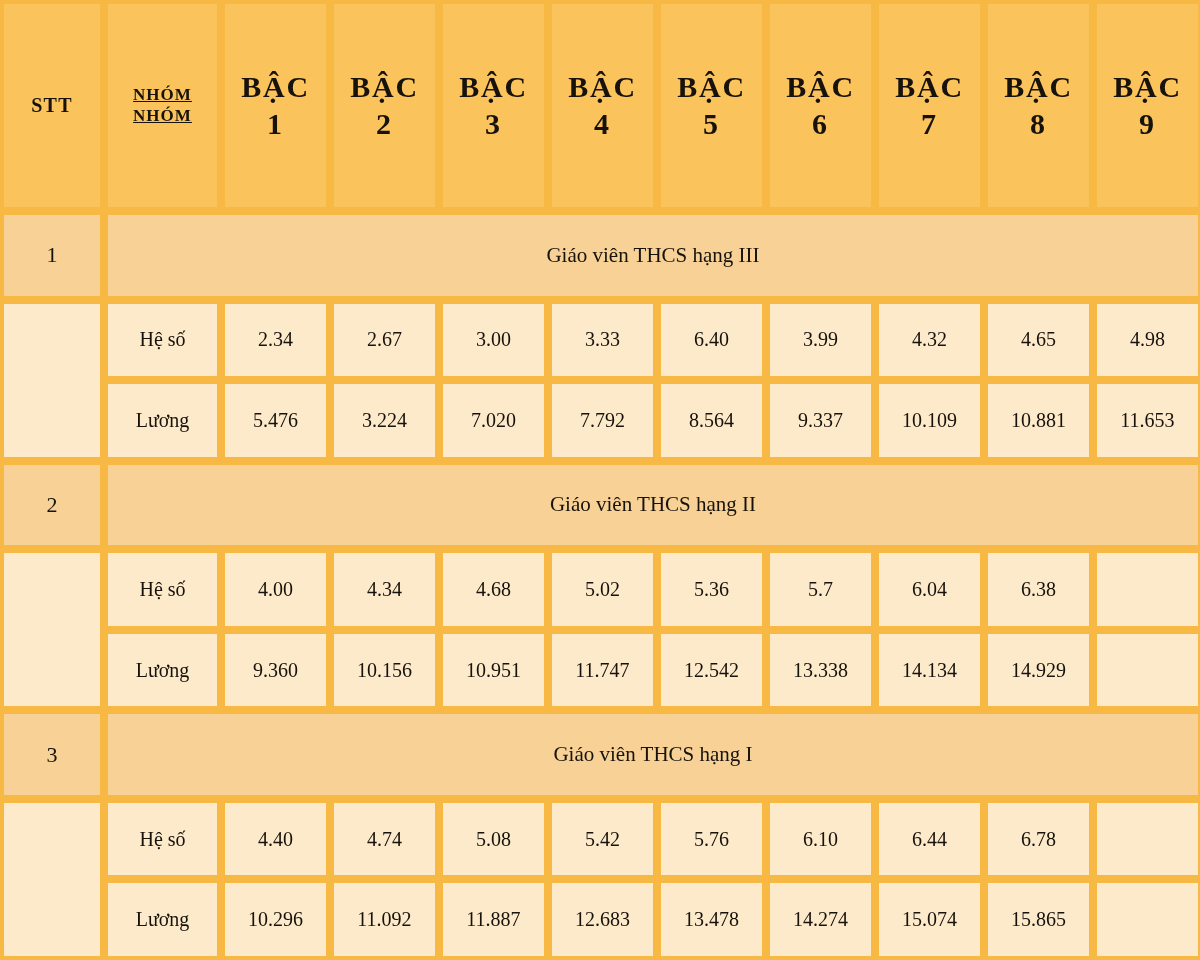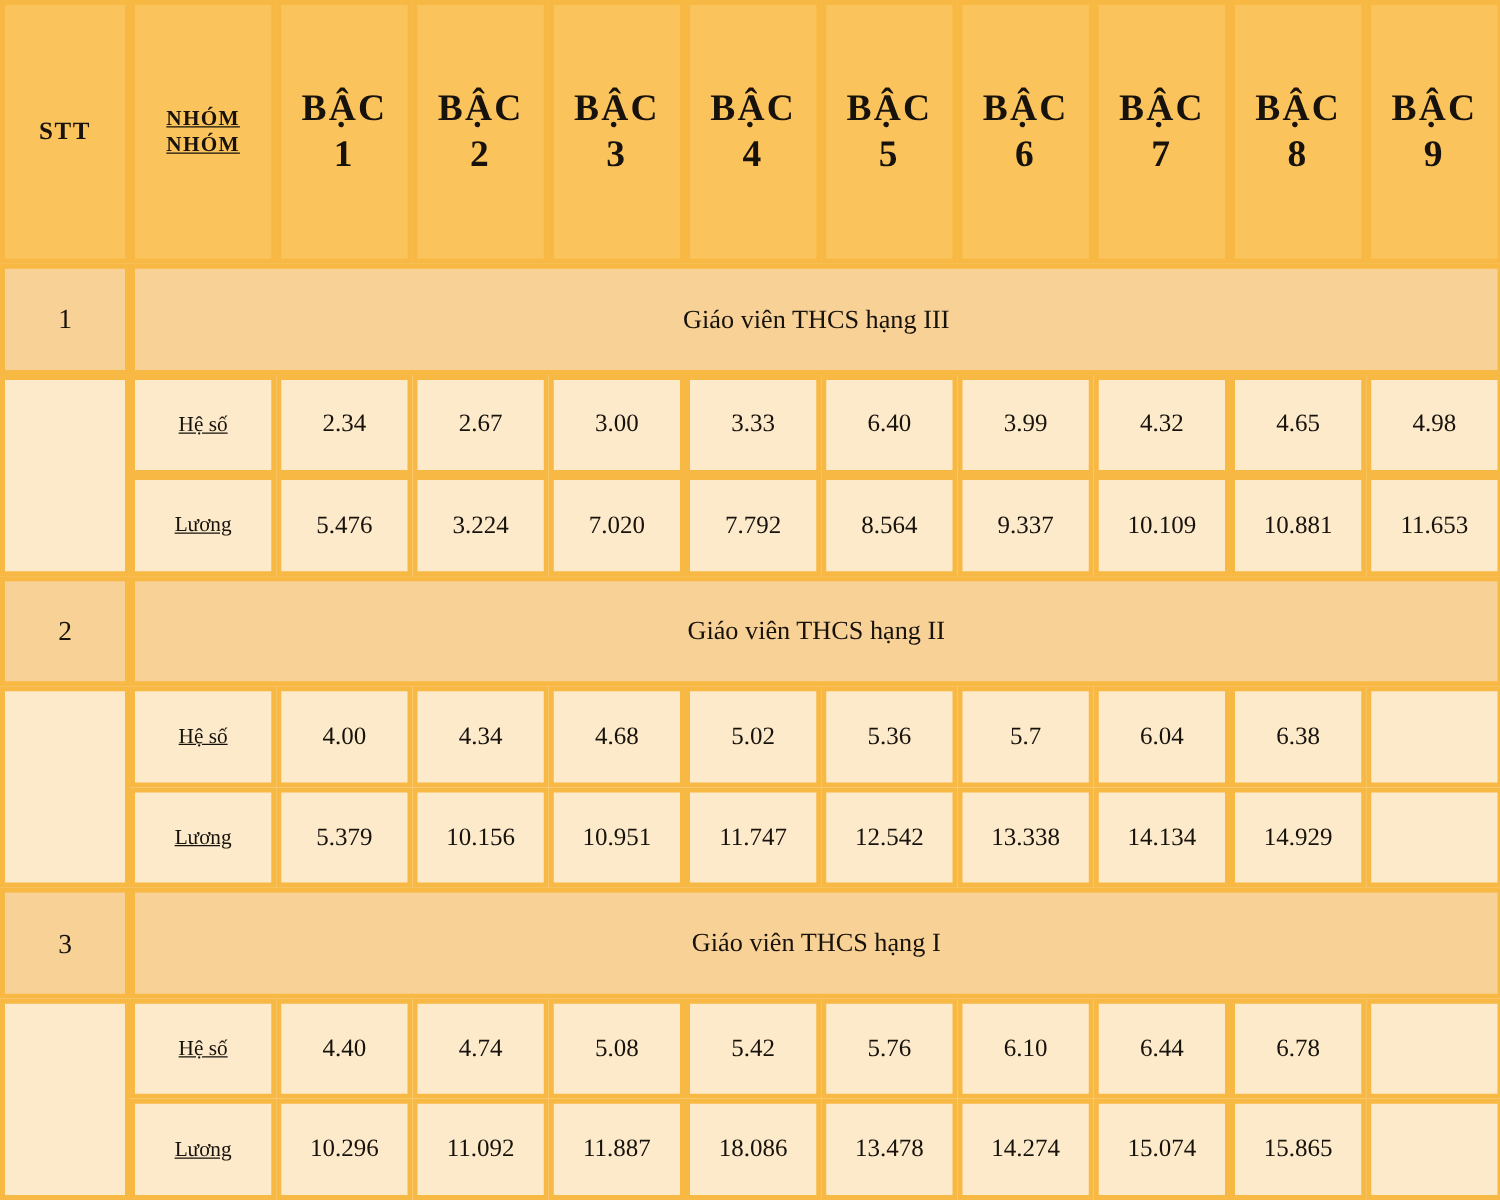--- a/index.html
+++ b/index.html
@@ -74,22 +74,21 @@
 
   
   .data-row td {
     background: #fceaca;
     font-size: 20px;
   }
   .data-row td.stt-spacer {
     background: #fceaca;
   }
   .data-row td.row-label {
-    font-size: 17px;
-    text-decoration: underline;
+    font-size: 20px;
   }
 
   
   col.c-stt   { width: 104px; }
   col.c-grp   { width: 117px; }
   col.c-bac   { width: 109px; }
 </style>
 </head>
 <body>
 
@@ -195,21 +194,21 @@
       <td>4.68</td>
       <td>5.02</td>
       <td>5.36</td>
       <td>5.7</td>
       <td>6.04</td>
       <td>6.38</td>
       <td></td>
     </tr>
     <tr class="data-row">
       <td class="row-label">Lương</td>
-      <td>5.379</td>
+      <td>9.360</td>
       <td>10.156</td>
       <td>10.951</td>
       <td>11.747</td>
       <td>12.542</td>
       <td>13.338</td>
       <td>14.134</td>
       <td>14.929</td>
       <td></td>
     </tr>
 
@@ -228,21 +227,21 @@
       <td>6.10</td>
       <td>6.44</td>
       <td>6.78</td>
       <td></td>
     </tr>
     <tr class="data-row">
       <td class="row-label">Lương</td>
       <td>10.296</td>
       <td>11.092</td>
       <td>11.887</td>
-      <td>18.086</td>
+      <td>12.683</td>
       <td>13.478</td>
       <td>14.274</td>
       <td>15.074</td>
       <td>15.865</td>
       <td></td>
     </tr>
 
   </tbody>
 </table>
 

